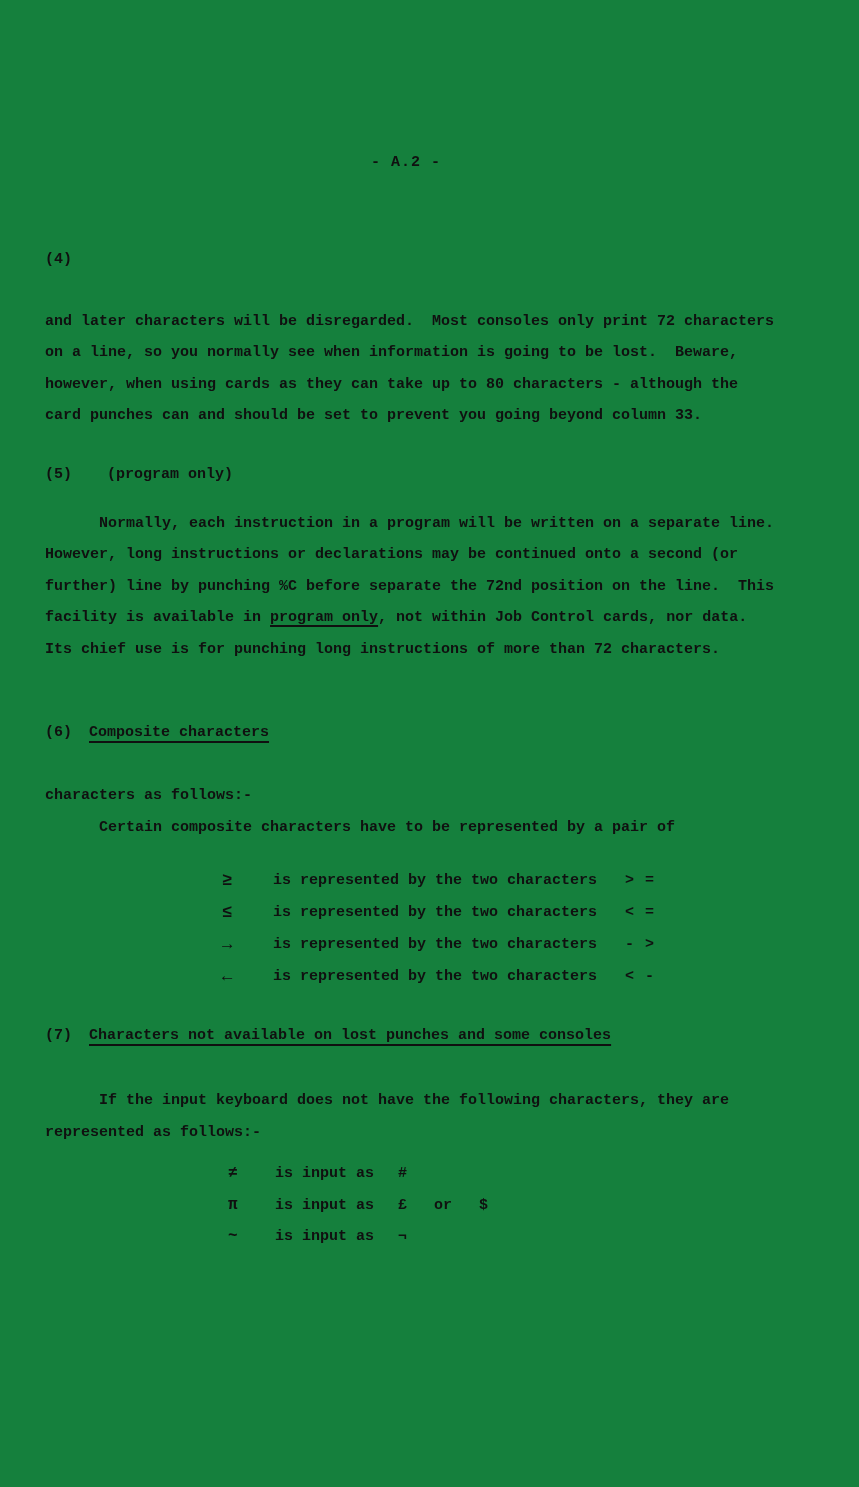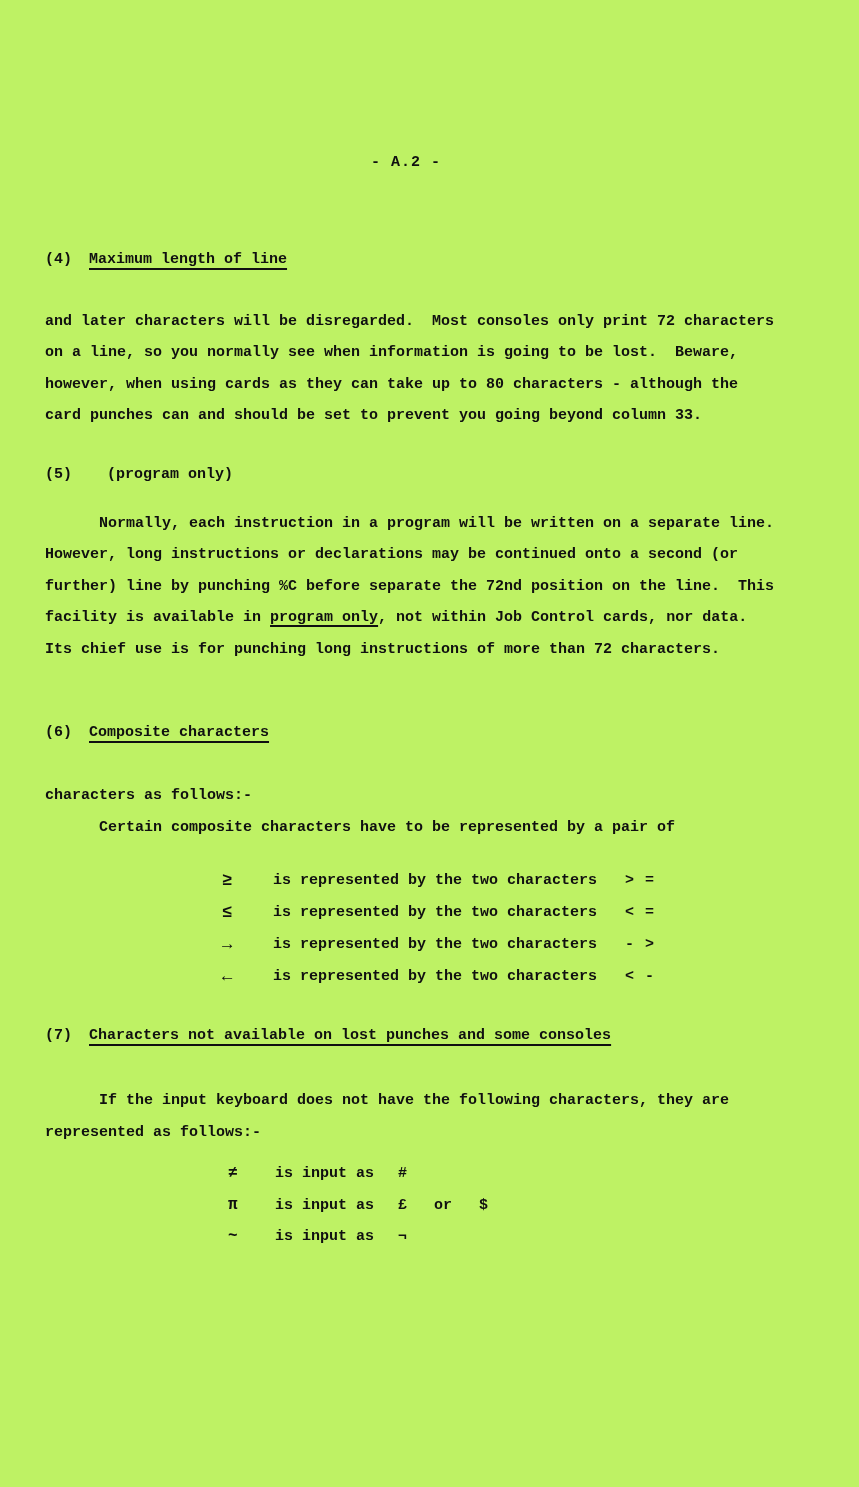--- a/index.html
+++ b/index.html
@@ -1,19 +1,19 @@
 <!DOCTYPE html>
 <html><head>
 <meta charset="utf-8">
 <style>
   html,body{margin:0;padding:0;background:#e9e9e9;}
   .page{
     position:relative;
     width:859px;height:1487px;
-    background:#bef264;
+    background:#15803d;
     color:#101010;
     font-family:"Liberation Mono","DejaVu Sans Mono",monospace;
     font-weight:bold;
     font-size:15px;
     box-sizing:border-box;
     padding:115px 40px 0 45px;
     overflow:hidden;
   }
   .line{line-height:31.5px;white-space:pre;}
   .indent{text-indent:54px;}
@@ -48,21 +48,20 @@
 <body>
 
 <div class="page">
 
   <div class="line page-header">
     <span class="hdr">- A.2 -</span>
   </div>
 
   <div class="sec-heading mt-s4h">
     <span class="sec-num">(4)</span>
-    <span class="sec-title">Maximum length of line</span>
   </div>
   <div class="para mt-s4p">
     <div class="line">and later characters will be disregarded.  Most consoles only print 72 characters</div>
     <div class="line">on a line, so you normally see when information is going to be lost.  Beware,</div>
     <div class="line">however, when using cards as they can take up to 80 characters - although the</div>
     <div class="line">card punches can and should be set to prevent you going beyond column 33.</div>
   </div>
 
   <div class="sec-heading mt-s5h">
     <span class="sec-num">(5)</span>

